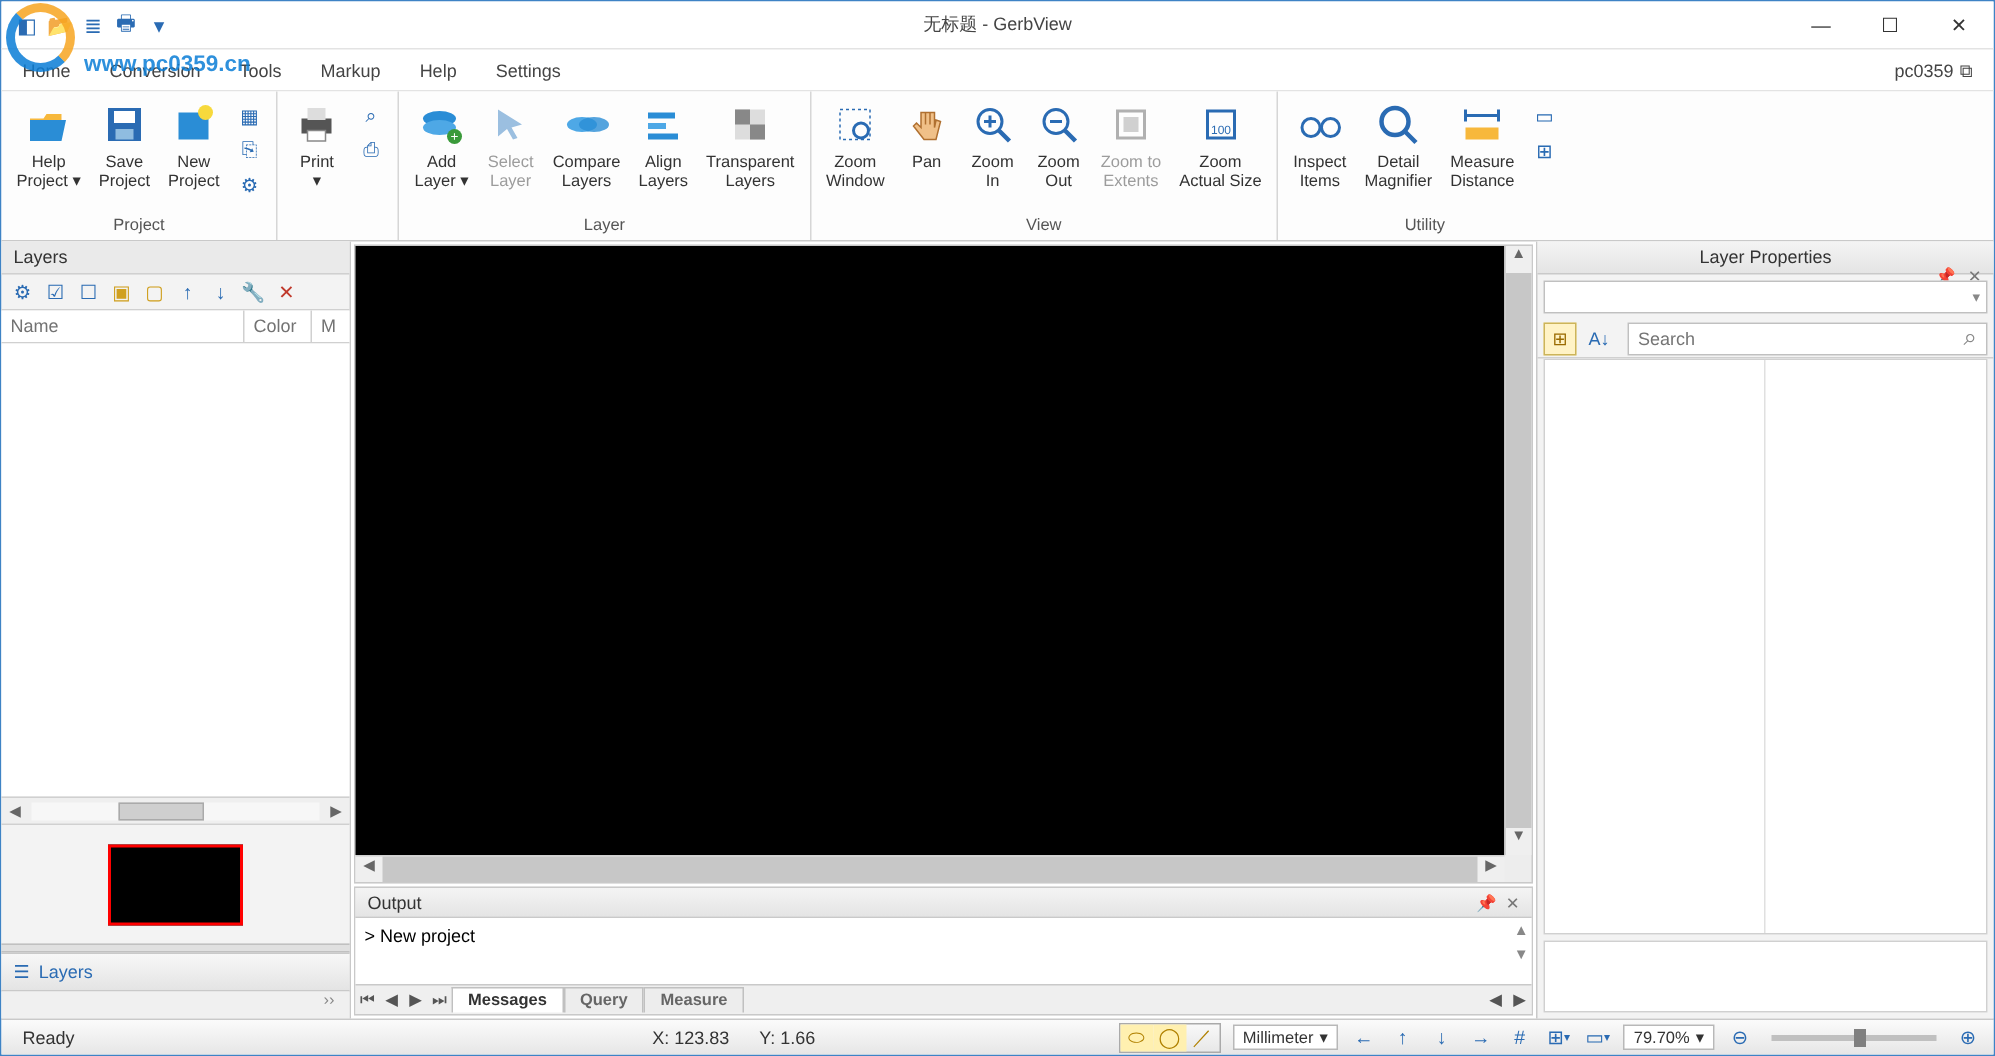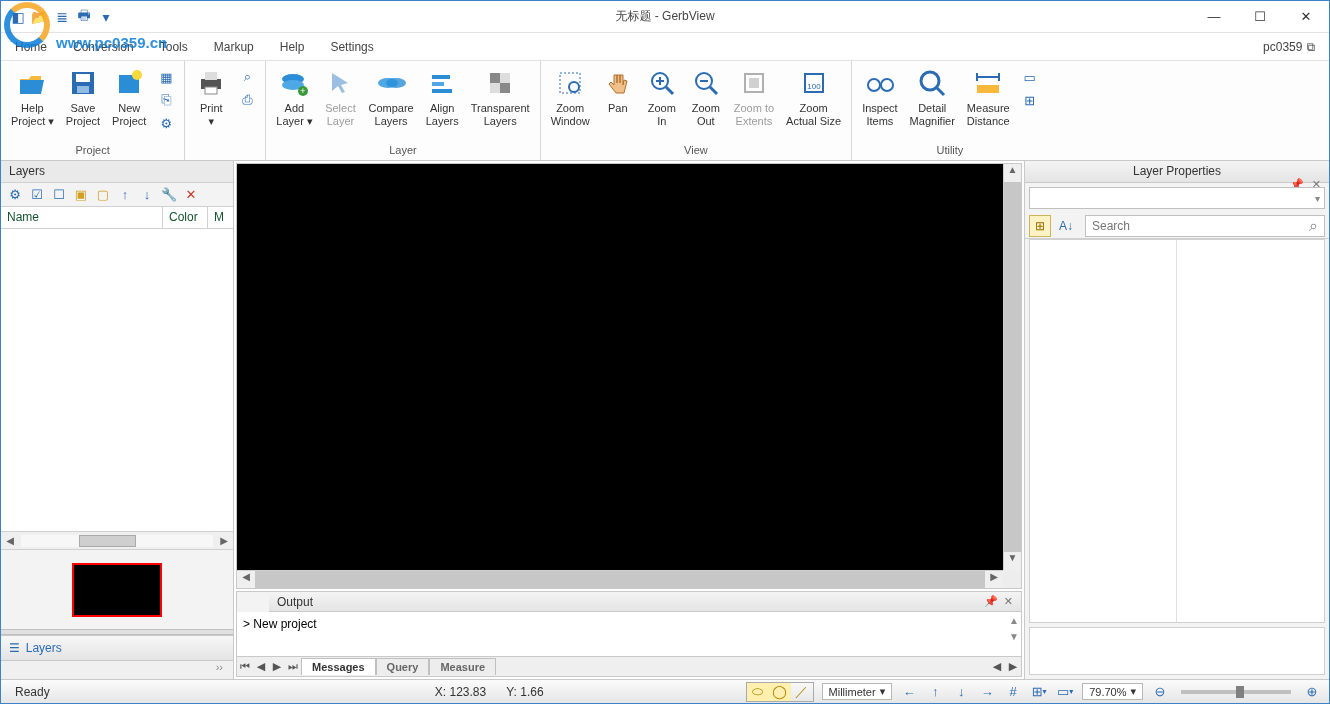--- a/index.html
+++ b/index.html
@@ -39,21 +39,21 @@
 svg { display:block; }
 
 
 .main { flex:1; display:flex; min-height:0; }
 
 
 .left-pane { width:233px; background:#f3f3f3; border-right:1px solid #c9c9c9; display:flex; flex-direction:column; }
 .pane-header { height:22px; background:#eaeaea; border-bottom:1px solid #d0d0d0; font-size:12px; padding:3px 8px; color:#333; }
 .layer-toolbar { height:24px; display:flex; align-items:center; gap:6px; padding:0 6px; border-bottom:1px solid #d0d0d0; }
 .lt-icon { width:16px; height:16px; font-size:13px; color:#2a6bb3; display:flex; align-items:center; justify-content:center; }
-.layer-cols { height:22px; display:flex; border-bottom:1px solid #d0d0d0; font-size:12px; color:#14532d; background:#fff; }
+.layer-cols { height:22px; display:flex; border-bottom:1px solid #d0d0d0; font-size:12px; color:#737373; background:#fff; }
 .layer-cols div { padding:3px 6px; border-right:1px solid #d0d0d0; }
 .layer-cols .c1 { flex:1; } .layer-cols .c2 { width:45px; } .layer-cols .c3 { width:25px; border-right:none; }
 .layer-list { flex:1; background:#fff; }
 .hscroll { height:18px; background:#efefef; border-top:1px solid #d0d0d0; display:flex; align-items:center; }
 .hscroll .arrow { width:18px; text-align:center; font-size:10px; color:#666; }
 .hscroll .track { flex:1; height:12px; background:#f7f7f7; position:relative; margin: 0 2px;}
 .hscroll .thumb { position:absolute; left:30%; width:30%; height:100%; background:#cfcfcf; border:1px solid #aaa; }
 .thumb-preview { height:80px; background:#f3f3f3; border-top:1px solid #d0d0d0; display:flex; align-items:center; justify-content:center; }
 .thumb-preview .mini { width:90px; height:54px; background:#000; border:2px solid red; }
 .divider-h { height:6px; background:#e0e0e0; border-top:1px solid #c0c0c0; border-bottom:1px solid #c0c0c0; }
@@ -66,21 +66,21 @@
 .canvas { flex:1; background:#000; margin: 0 18px 18px 0;}
 .vscroll { width:18px; background:#efefef; border-left:1px solid #d0d0d0; position:absolute; right:0; top:0; bottom:18px; display:flex; flex-direction:column; }
 .vscroll .arrow { height:18px; text-align:center; font-size:10px; color:#666; }
 .vscroll .track { flex:1; background:#c7c7c7; }
 .hscroll2 { height:18px; background:#efefef; border-top:1px solid #d0d0d0; position:absolute; left:0; right:18px; bottom:0; display:flex; }
 .hscroll2 .arrow { width:18px; text-align:center; font-size:10px; color:#666; }
 .hscroll2 .track { flex:1; background:#c7c7c7; }
 
 
 .output-panel { height:86px; border:1px solid #c9c9c9; margin:0 2px 2px 2px; display:flex; flex-direction:column; background:#f3f3f3; }
-.output-hdr { height:20px; font-size:12px; padding:2px 8px; background:linear-gradient(#f4f4f4,#e4e4e4); border-bottom:1px solid #c9c9c9; display:flex; align-items:center;margin-left:32px; }
+.output-hdr { height:20px; font-size:12px; padding:2px 8px; background:linear-gradient(#f4f4f4,#e4e4e4); border-bottom:1px solid #c9c9c9; display:flex; align-items:flex-end; }
 .output-hdr .pinx { margin-left:auto; display:flex; gap:6px; color:#777; font-size:11px; }
 .output-body { flex:1; background:#fff; font:12px/1.4 "Courier New", monospace; padding:4px 6px; color:#000; overflow:hidden; position:relative; }
 .output-body .upd { position:absolute; right:2px; top:2px; display:flex; flex-direction:column; gap:2px; color:#888; font-size:10px;}
 .output-tabs { height:20px; display:flex; align-items:center; background:#efefef; border-top:1px solid #c9c9c9; font-size:11px; }
 .output-tabs .nav { width:16px; text-align:center; color:#555; }
 .output-tabs .tab { padding:2px 10px; border:1px solid #c0c0c0; border-bottom:none; margin-top:-1px; background:#fff; font-weight:600; color:#333; }
 .output-tabs .tab.inactive { background:#ededed; font-weight:700; color:#666; }
 .output-tabs .tabscroll { margin-left:auto; display:flex; }
 
 

